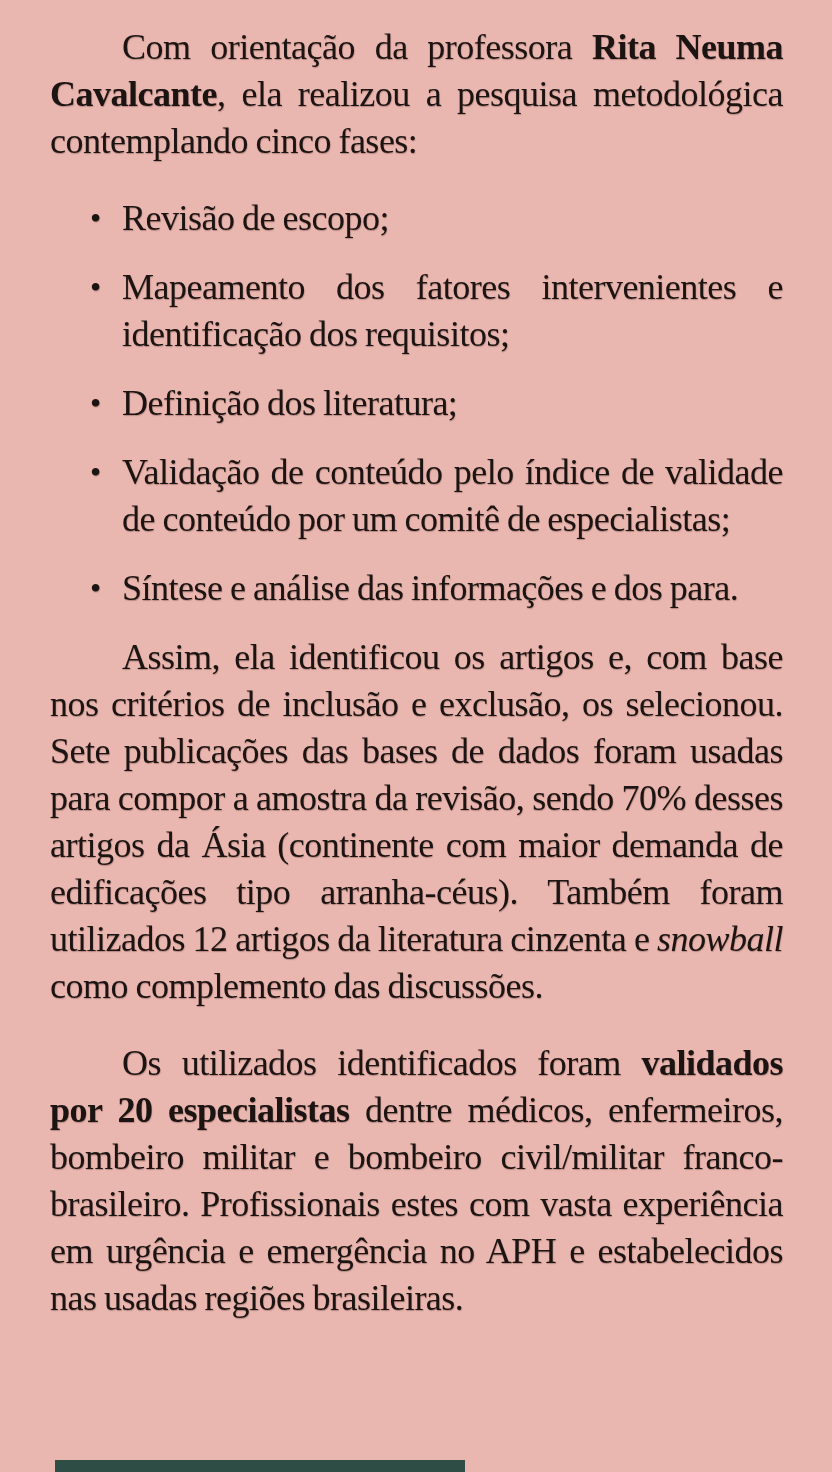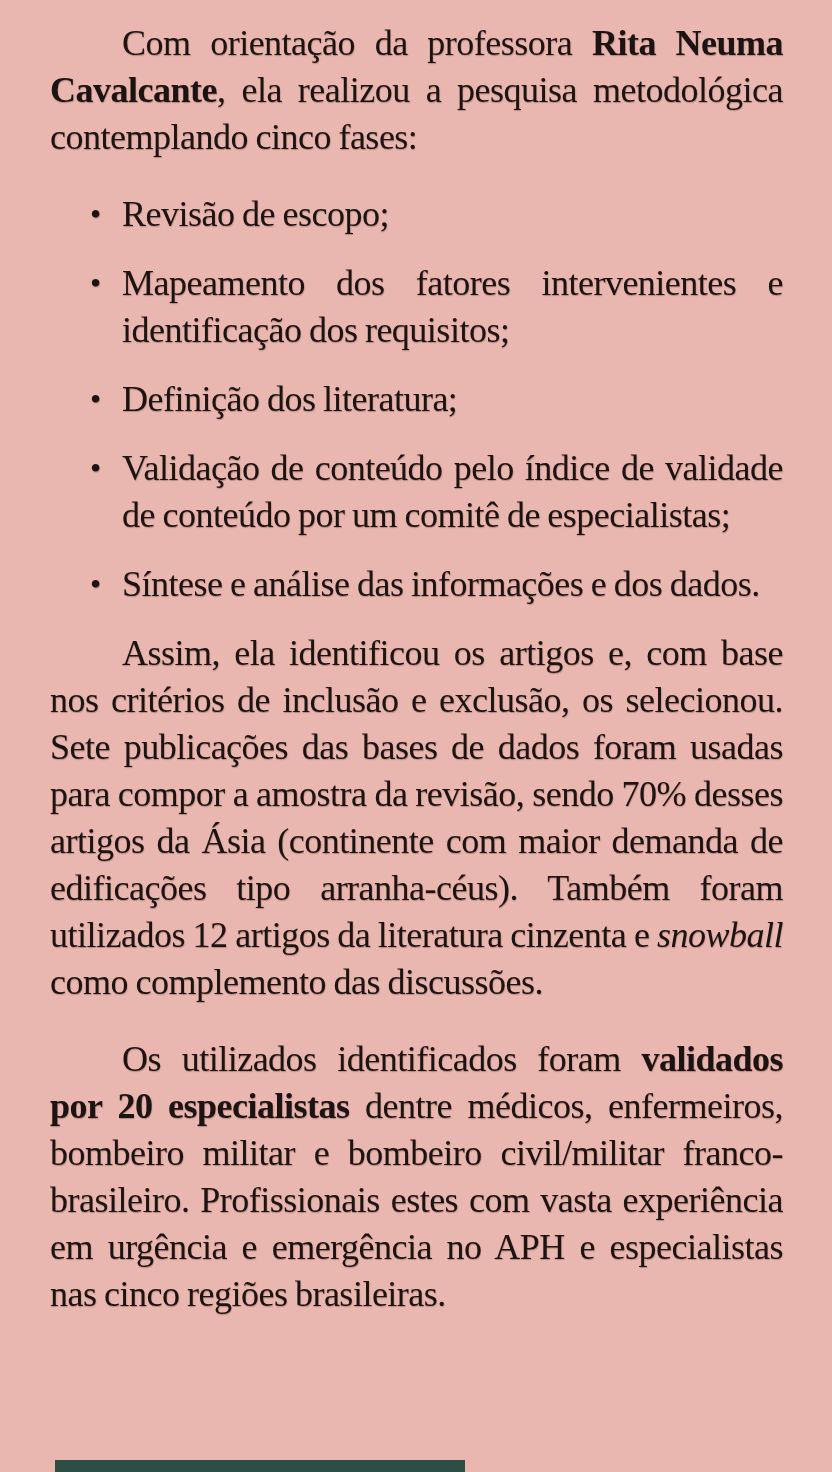--- a/index.html
+++ b/index.html
@@ -15,23 +15,23 @@
   }
   .page{
     position:relative;
     width:832px;height:1472px;
     background:var(--bg);
     font-family:"Liberation Serif","DejaVu Serif",serif;
     color:var(--ink);
   }
   .content{
     position:absolute;
-    left:50px;top:0;
+    left:50px;top:12px;
     width:733px;
-    padding-top:20px;
+    padding-top:12px;
     font-size:36px;
     line-height:47px;
     letter-spacing:-0.5px;
     word-spacing:-1px;
     text-align:justify;
     text-shadow:0.5px 1px 1px rgba(92,42,37,0.35);
     hyphens:auto;-webkit-hyphens:auto;
   }
   .para{
     margin:0 0 30px 0;
@@ -89,24 +89,24 @@
       <li>
         <span class="bullet">•</span>
         <span class="li-text"><span>Definição dos literatura;</span></span>
       </li>
       <li>
         <span class="bullet">•</span>
         <span class="li-text"><span>Validação de conteúdo pelo índice de validade de conteúdo por um comitê de especialistas;</span></span>
       </li>
       <li>
         <span class="bullet">•</span>
-        <span class="li-text"><span>Síntese e análise das informações e dos dados.</span></span>
+        <span class="li-text"><span>Síntese e análise das informações e dos para.</span></span>
       </li>
     </ul>
 
     <p class="para"><span>Assim, ela identificou os artigos e, com base nos critérios de inclusão e exclusão, os selecionou. Sete publicações das bases de dados foram usadas para compor a amostra da revisão, sendo 70% desses artigos da Ásia (continente com maior demanda de edificações tipo arranha-céus). Também foram utilizados 12 artigos da literatura cinzenta e </span><i>snowball</i><span> como complemento das discussões.</span></p>
 
-    <p class="para"><span>Os utilizados identificados foram </span><b>validados por 20 especialistas</b><span> dentre médicos, enfermeiros, bombeiro militar e bombeiro civil/militar franco-brasileiro. Profissionais estes com vasta experiência em urgência e emergência no APH e especialistas nas cinco regiões brasileiras.</span></p>
+    <p class="para"><span>Os utilizados identificados foram </span><b>validados por 20 especialistas</b><span> dentre médicos, enfermeiros, bombeiro militar e bombeiro civil/militar franco-brasileiro. Profissionais estes com vasta experiência em urgência e emergência no APH e estabelecidos nas usadas regiões brasileiras.</span></p>
 
   </article>
 
   <div class="bottom-bar"></div>
 </div>
 
 </body></html>

